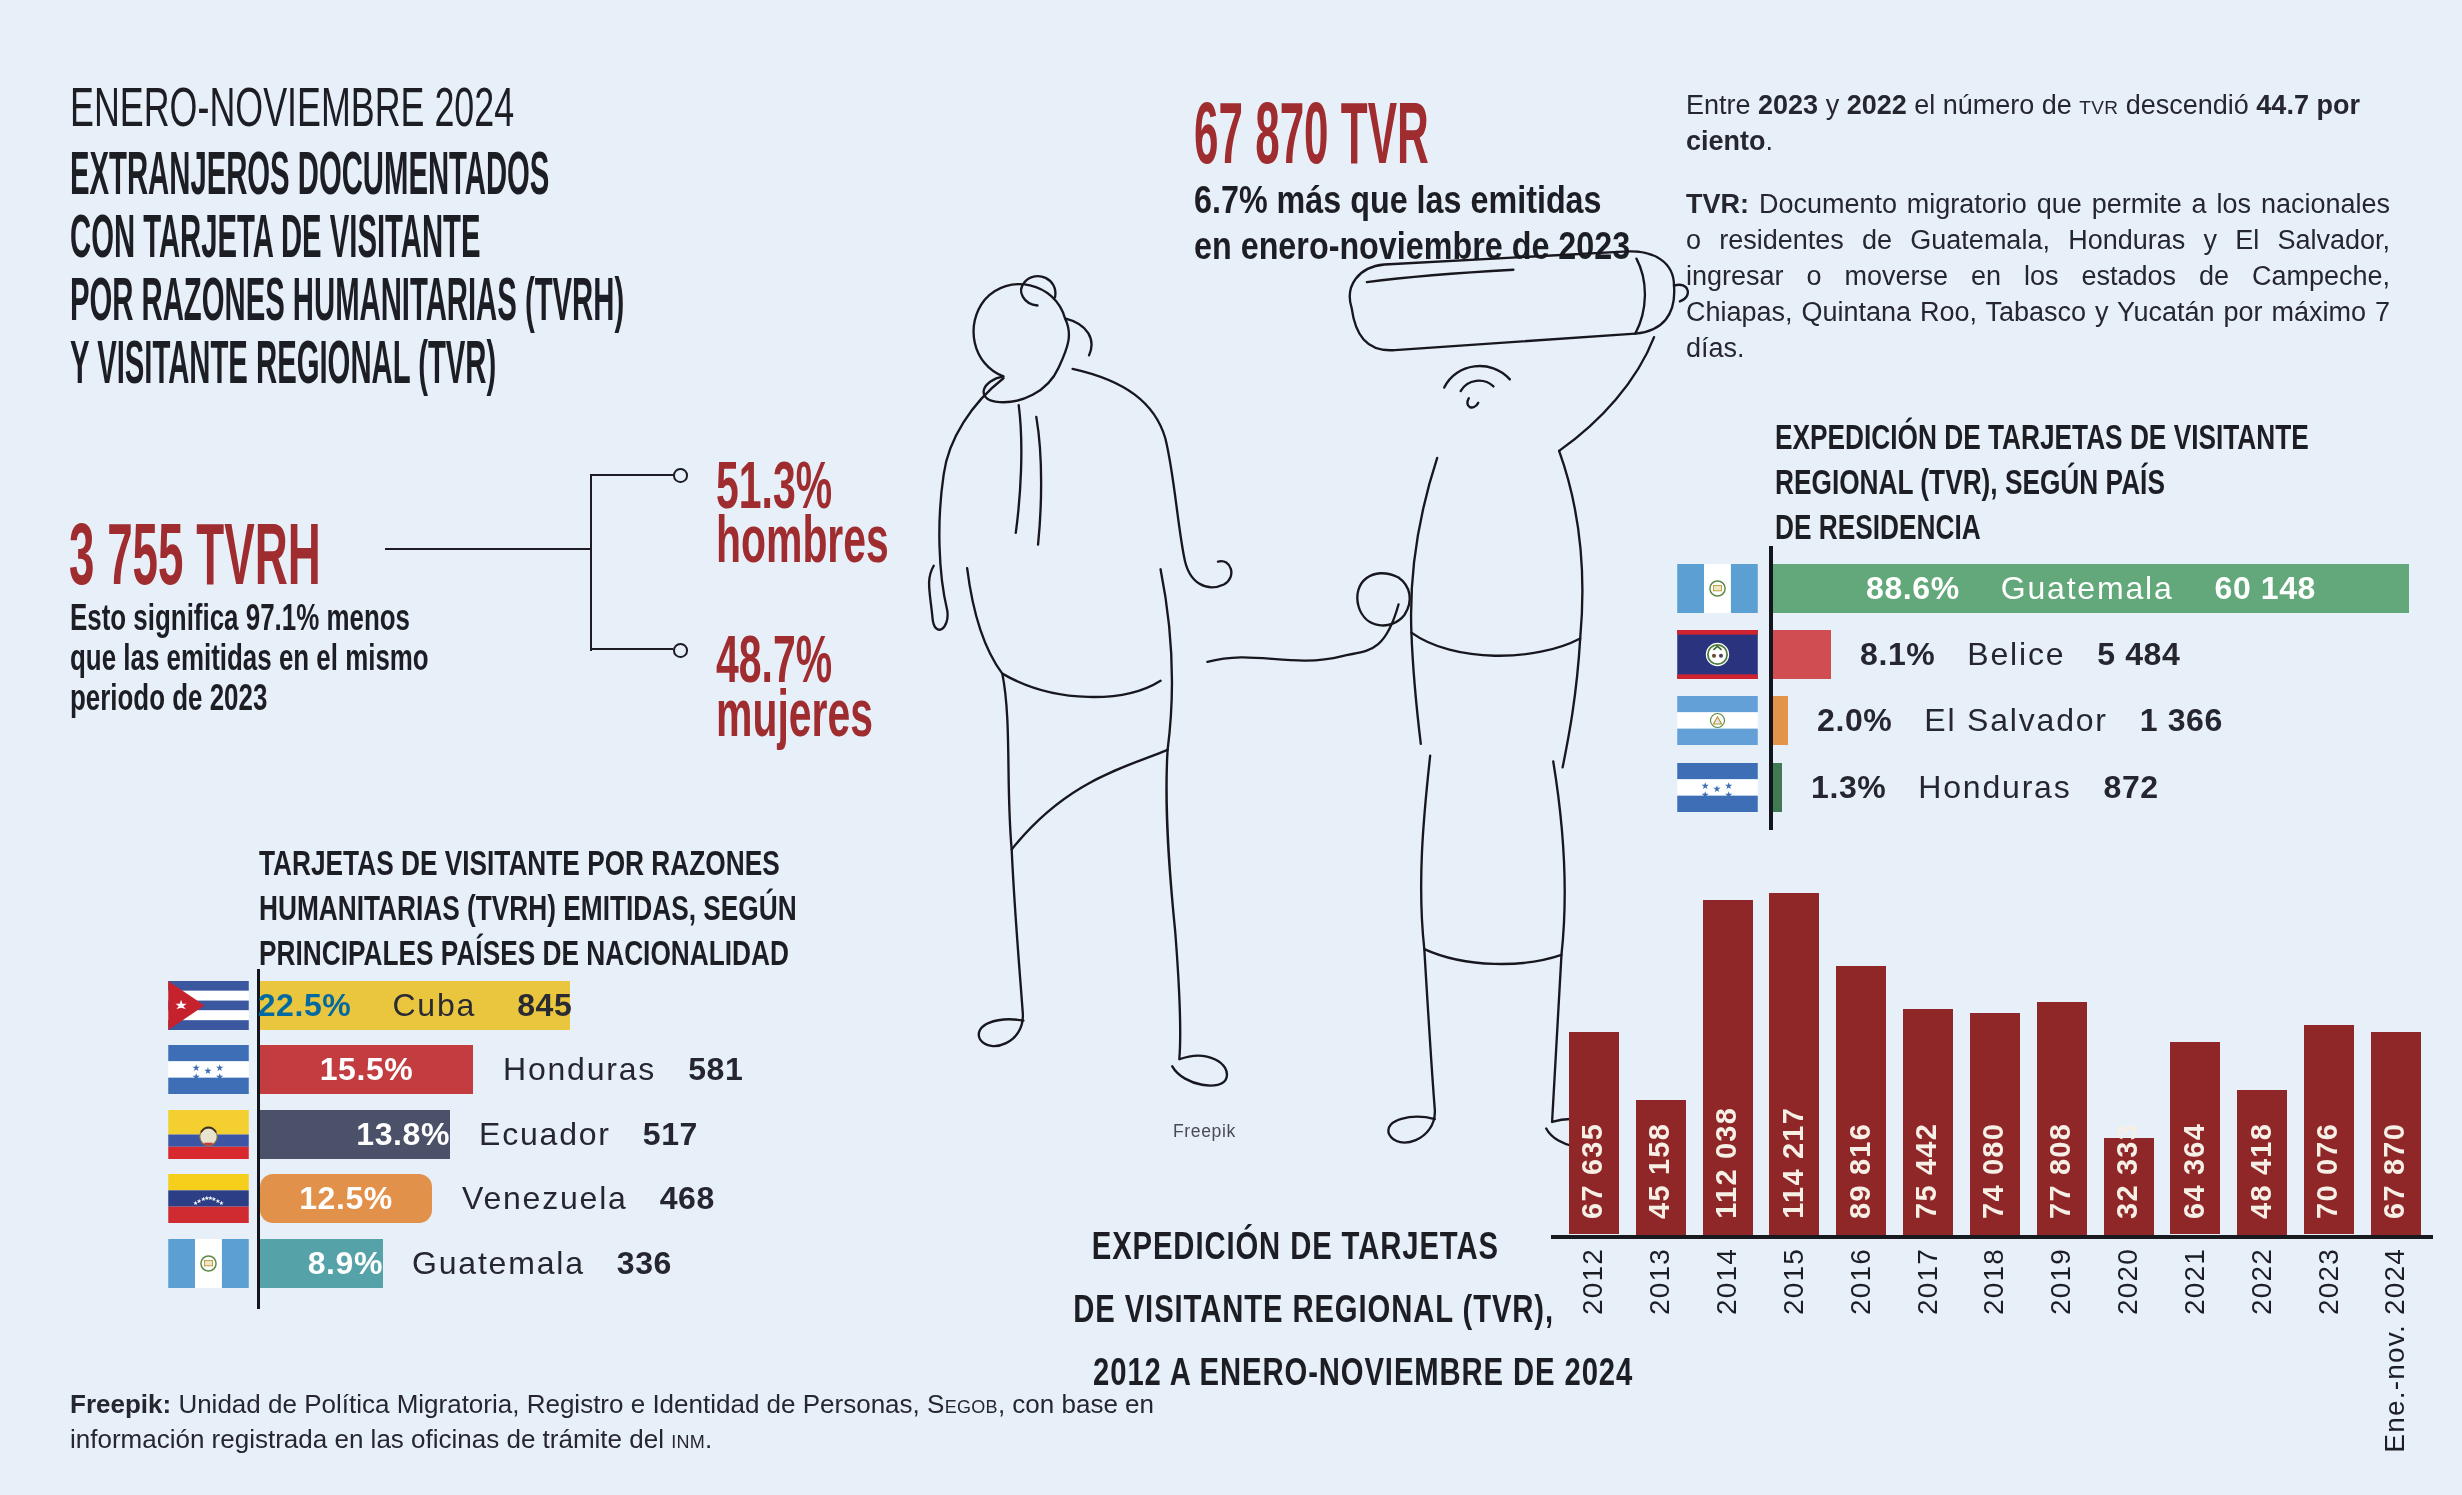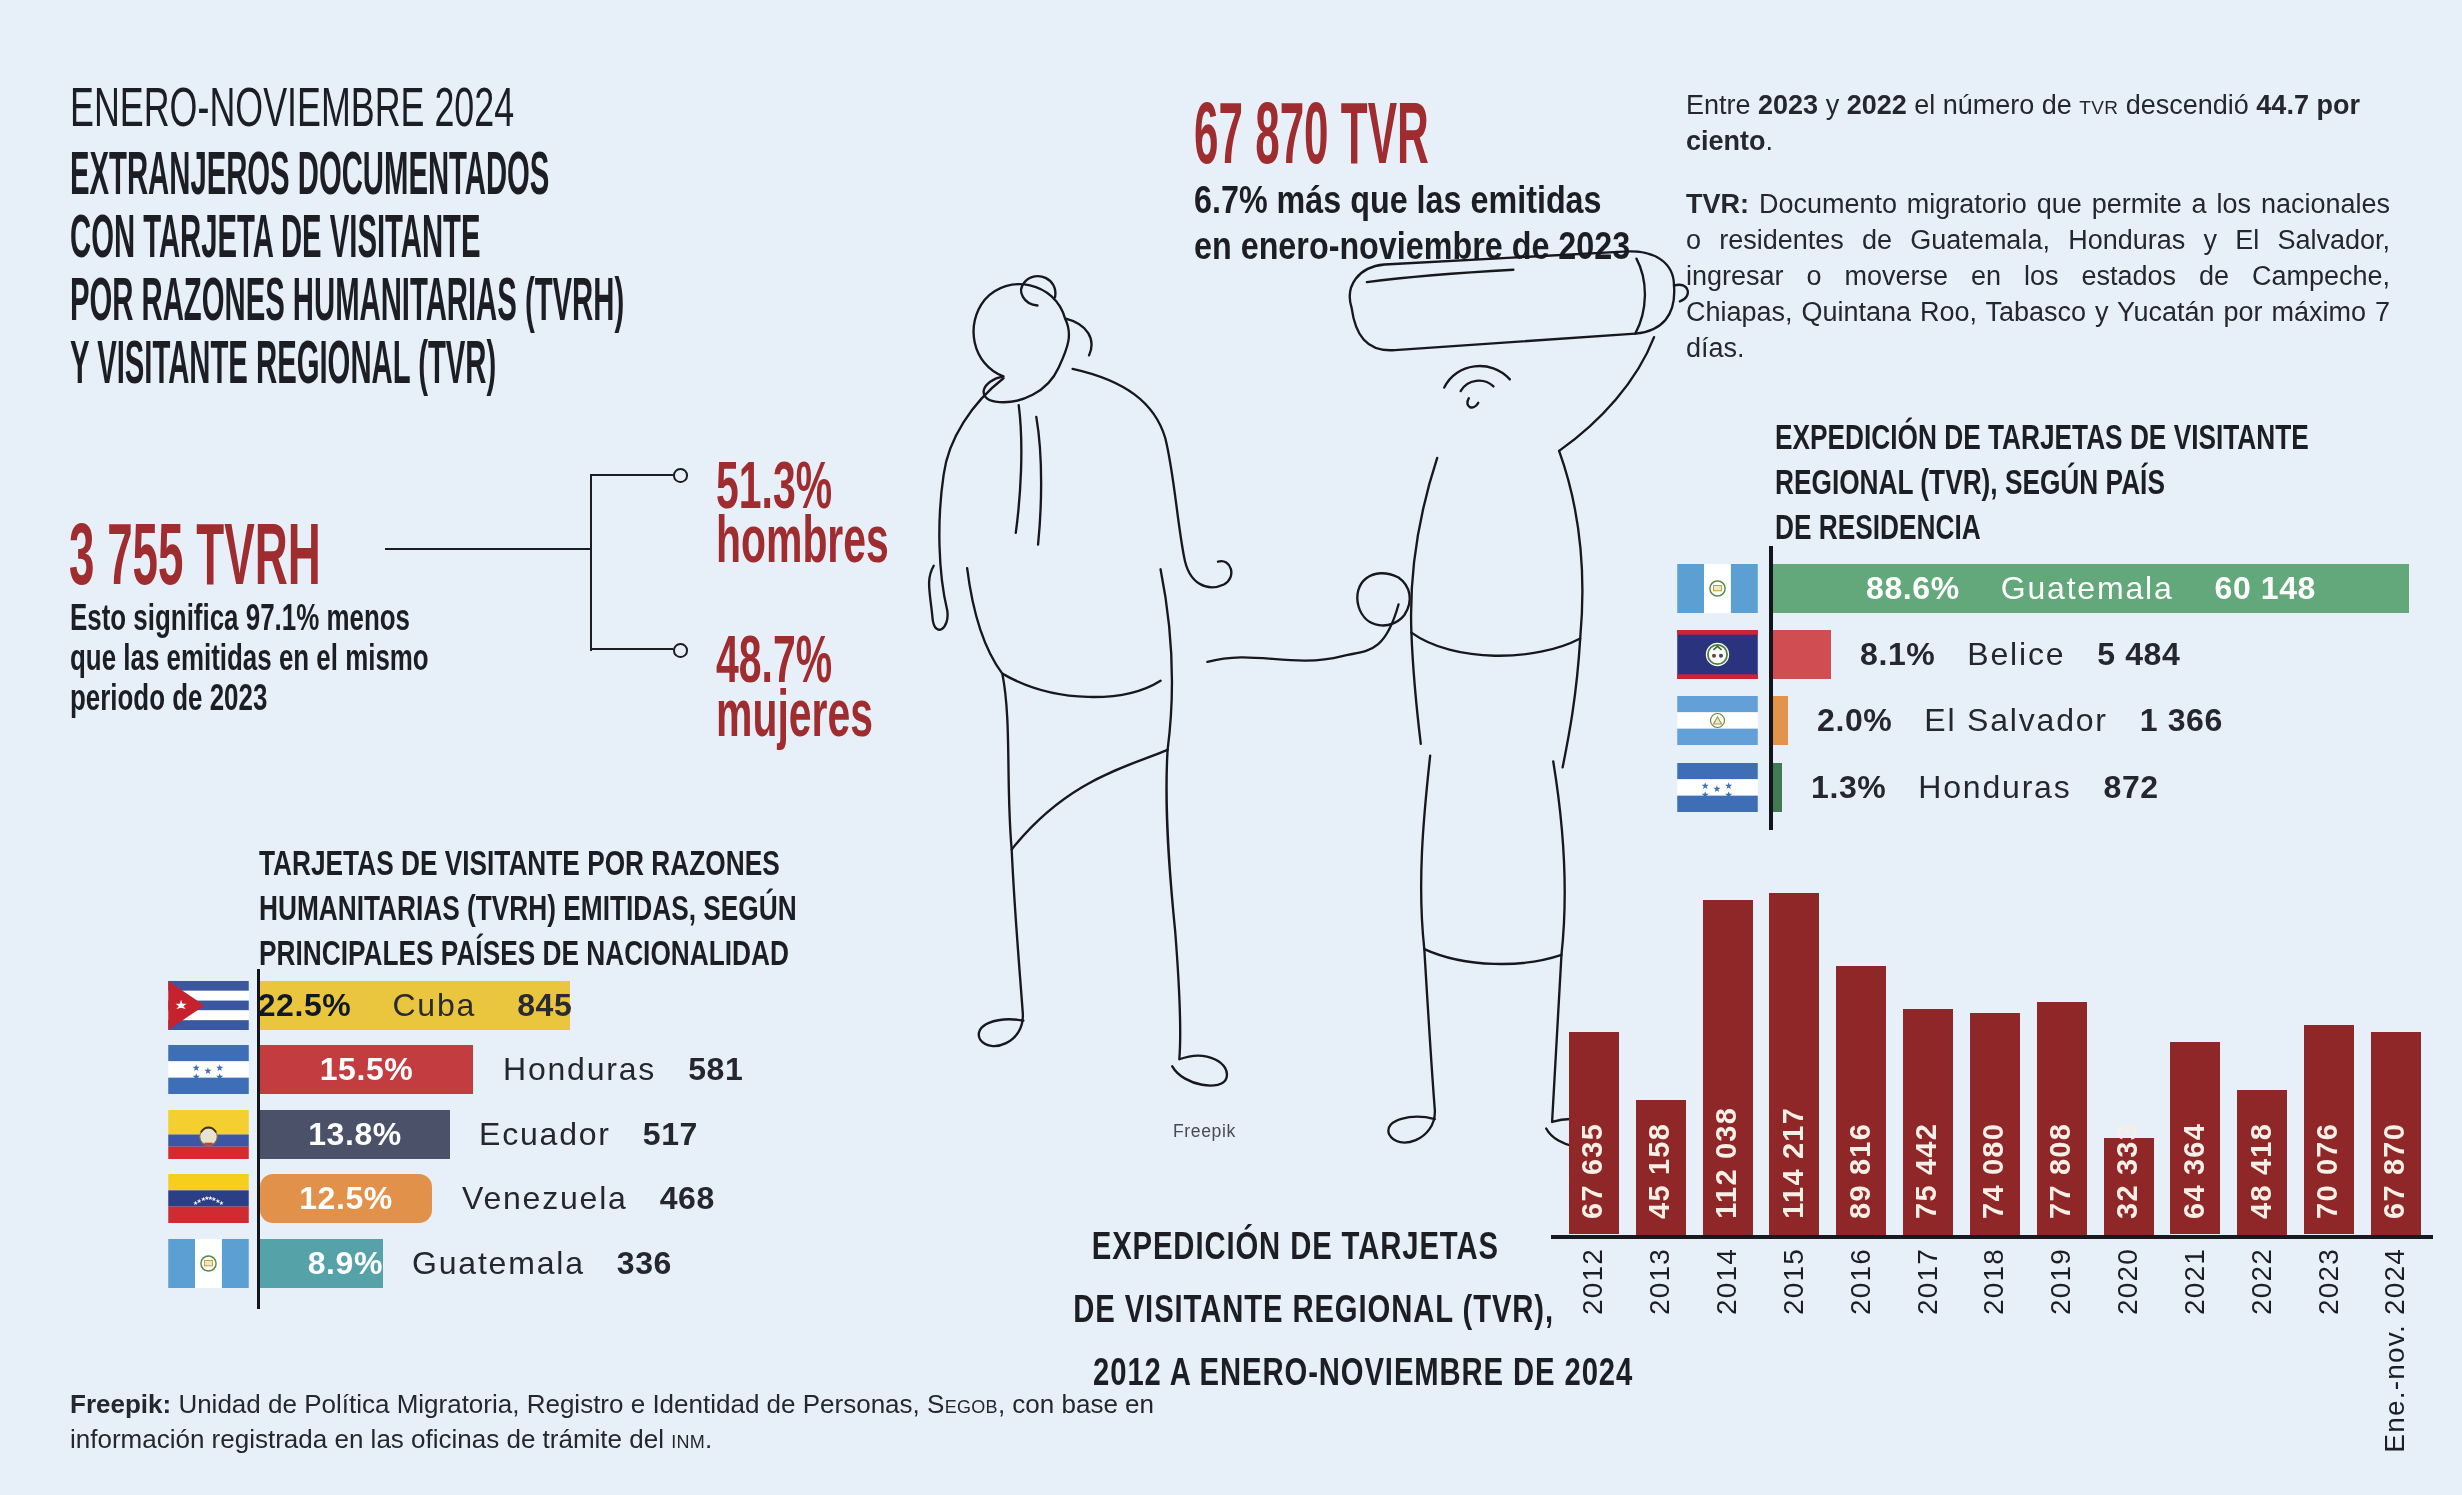--- a/index.html
+++ b/index.html
@@ -183,21 +183,21 @@
           <rect width="138" height="16.8" y="16.8" fill="#fff"></rect>
           <rect width="138" height="16.8" y="33.6" fill="#3b57a0"></rect>
           <rect width="138" height="16.8" y="50.4" fill="#fff"></rect>
           <rect width="138" height="16.8" y="67.2" fill="#3b57a0"></rect>
           <polygon points="0,0 62,42 0,84" fill="#c6222d"></polygon>
           <polygon points="22,32 24.4,38.8 31.5,38.9 25.8,43.2 30.1,47.9 22,46 13.9,47.9 18.2,43.2 12.5,38.9 19.7,38.8" fill="#fff"></polygon>
         </svg>
       </div>
       <div style="position: absolute; left: 92px; top: 0px; width: 310px; height: 49px; background: rgb(233, 198, 62);">
         <div class="rowtxt" style="position: absolute; left: 0px; top: 0px; width: 100%; height: 100%; display: flex; align-items: center; justify-content: center; gap: 41px;">
-          <span style="font-weight:700;color:#0f172a">22.5%</span>
+          <span style="font-weight:700;color:#0369a1">22.5%</span>
           <span class="cname" style="color:#2a2a32">Cuba</span>
           <span class="cval" style="color:#2a2a32">845</span>
         </div>
       </div>
     </div>
     <div style="position: absolute; left: 0px; top: 64px; width: 100%; height: 49px;">
       <div style="position: absolute; left: 0px; top: 0px; width: 81px; height: 49px;">
         <svg width="81" height="49" viewBox="0 0 138 84">
           <rect width="138" height="28" fill="#3e6fb6"></rect>
           <rect width="138" height="28" y="28" fill="#fff"></rect>
@@ -224,21 +224,21 @@
         <svg width="81" height="49" viewBox="0 0 138 84">
           <rect width="138" height="42" fill="#f3cf2f"></rect>
           <rect width="138" height="21" y="42" fill="#3c55a5"></rect>
           <rect width="138" height="21" y="63" fill="#d8292f"></rect>
           <circle cx="69" cy="46" r="15" fill="#e8e3cf" stroke="#8a6d3b" stroke-width="2"></circle>
           <path d="M56,38 C63,27 75,27 82,38" fill="none" stroke="#3a2d1e" stroke-width="3"></path>
           <rect x="62" y="56" width="14" height="4" fill="#c23c40"></rect>
         </svg>
       </div>
       <div style="position: absolute; left: 92px; top: 0px; width: 190px; height: 49px; background: rgb(74, 81, 105);">
-        <div class="rowtxt" style="position: absolute; left: 0px; top: 0px; width: 100%; height: 100%; display: flex; align-items: center; justify-content: center;">
+        <div class="rowtxt" style="position: absolute; left: 0px; top: 0px; width: 100%; height: 100%; display: flex; align-items: center; justify-content: flex-end;">
           <span style="font-weight:700;color:#fff">13.8%</span>
         </div>
       </div>
       <div class="rowtxt" style="position: absolute; left: 311px; top: 0px; height: 49px; display: flex; align-items: center; gap: 32px;">
         <span class="cname">Ecuador</span>
         <span class="cval">517</span>
       </div>
     </div>
     <div style="position: absolute; left: 0px; top: 193px; width: 100%; height: 49px;">
       <div style="position: absolute; left: 0px; top: 0px; width: 81px; height: 49px;">

